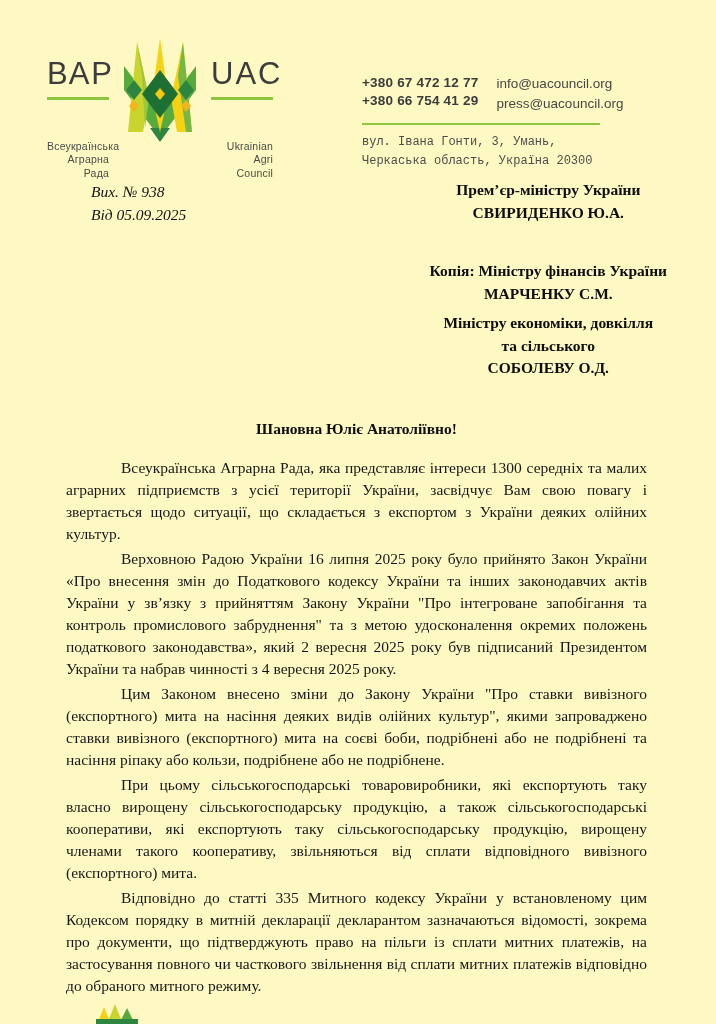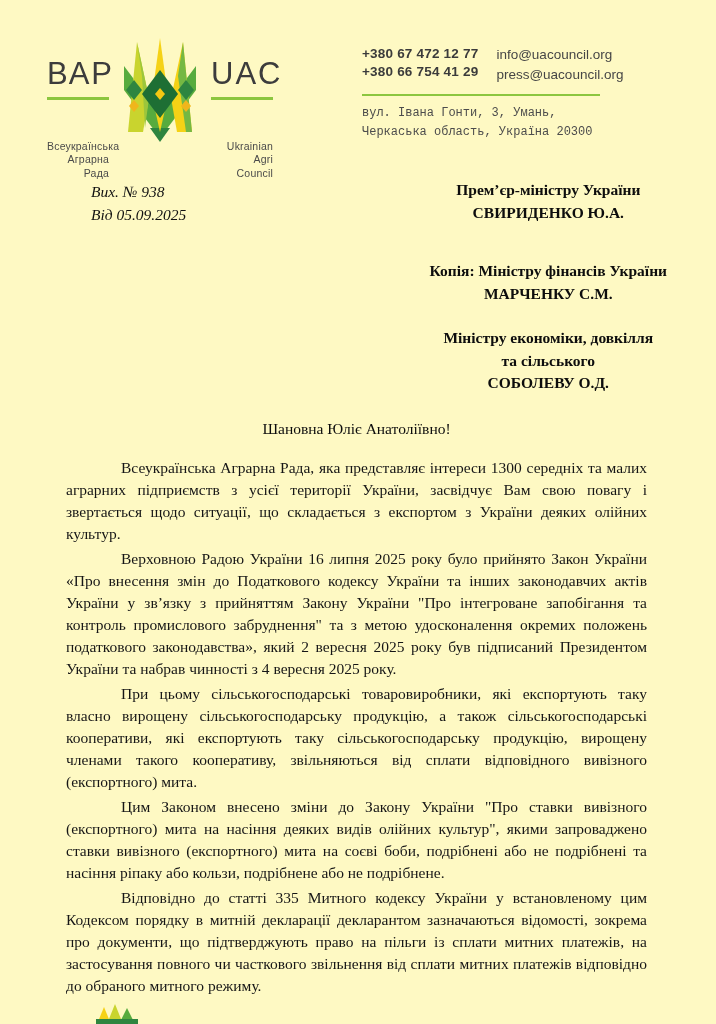--- a/index.html
+++ b/index.html
@@ -19,45 +19,45 @@
   .logo-rule { height:2.5px; background:#8cc63f; margin:8px 0 7px; }
   .logo-sub {
     font-family:"Liberation Sans", sans-serif; font-size:10.5px; line-height:1.3;
     color:#4a4a4a; letter-spacing:.2px;margin-top:40px;
   }
   .ua-side { text-align:right; width:62px; }
   .en-side { text-align:right; width:62px; }
   .trident { margin:0 9px; }
 
   .contacts {
-    position:absolute; left:362px; top:45px;
+    position:absolute; left:362px; top:74px;
     font-family:"Liberation Sans", sans-serif;
   }
   .contact-cols { display:flex; gap:18px; }
   .phones { font-size:13.5px; font-weight:bold; color:#3b3b3b; line-height:1.35; letter-spacing:.2px; }
   .emails { font-size:13.5px; color:#464646; line-height:1.5; }
   .contact-rule { width:238px; height:2px; background:#8cc63f; margin:8px 0 8px; }
   .address { font-size:12px; color:#4c4c4c; line-height:1.6;font-family:Liberation Mono, monospace; }
 
   
   .reference {
     position:absolute; left:91px; top:180px;
     font-style:italic; font-size:15.5px; line-height:23px; color:#111;
   }
   .recipients {
     position:absolute; right:61px; top:179px; text-align:center;
     font-weight:bold; font-size:15.5px; line-height:22.5px; color:#0d0d0d;
   }
   .recip-block-1 { margin-bottom:36px; }
-  .recip-block-2 { margin-bottom:22px; }
+  .recip-block-2 { margin-bottom:7px; }
 
   
   .salutation {
     position:absolute; left:58px; width:597px; top:420px;
-    text-align:center; font-weight:normal; font-size:15.5px; color:#0d0d0d;
+    text-align:center; font-weight:bold; font-size:15.5px; color:#0d0d0d;
   }
   .body-text { position:absolute; left:58px; top:457px; width:597px; }
   .para {
     margin:0 8px 3px; text-indent:55px; text-align:justify;
     font-size:15.5px; line-height:22px; color:#161616;
   }
 
   
   .footer-frag { position:absolute; left:95px; top:1004px; }
 </style>
@@ -143,22 +143,22 @@
       <div>та сільського</div>
       <div>СОБОЛЕВУ О.Д.</div>
     </div>
   </div>
 
   <div class="salutation">Шановна Юліє Анатоліївно!</div>
 
   <div class="body-text">
     <p class="para">Всеукраїнська Аграрна Рада, яка представляє інтереси 1300 середніх та малих аграрних підприємств з усієї території України, засвідчує Вам свою повагу і звертається щодо ситуації, що складається з експортом з України деяких олійних культур.</p>
     <p class="para">Верховною Радою України 16 липня 2025 року було прийнято Закон України «Про внесення змін до Податкового кодексу України та інших законодавчих актів України у зв’язку з прийняттям Закону України "Про інтегроване запобігання та контроль промислового забруднення" та з метою удосконалення окремих положень податкового законодавства», який 2 вересня 2025 року був підписаний Президентом України та набрав чинності з 4 вересня 2025 року.</p>
+    <p class="para">Цим Законом внесено зміни до Закону України "Про ставки вивізного (експортного) мита на насіння деяких видів олійних культур", якими запроваджено ставки вивізного (експортного) мита на соєві боби, подрібнені або не подрібнені та насіння ріпаку або кользи, подрібнене або не подрібнене.</p>
     <p class="para">При цьому сільськогосподарські товаровиробники, які експортують таку власно вирощену сільськогосподарську продукцію, а також сільськогосподарські кооперативи, які експортують таку сільськогосподарську продукцію, вирощену членами такого кооперативу, звільняються від сплати відповідного вивізного (експортного) мита.</p>
-    <p class="para">Цим Законом внесено зміни до Закону України "Про ставки вивізного (експортного) мита на насіння деяких видів олійних культур", якими запроваджено ставки вивізного (експортного) мита на соєві боби, подрібнені або не подрібнені та насіння ріпаку або кользи, подрібнене або не подрібнене.</p>
     <p class="para">Відповідно до статті 335 Митного кодексу України у встановленому цим Кодексом порядку в митній декларації декларантом зазначаються відомості, зокрема про документи, що підтверджують право на пільги із сплати митних платежів, на застосування повного чи часткового звільнення від сплати митних платежів відповідно до обраного митного режиму.</p>
   </div>
 
   <div class="footer-frag">
     <svg width="44" height="20" viewBox="0 0 44 20">
       <polygon points="2,20 9,3 16,20" fill="#f5d216"></polygon>
       <polygon points="12,20 20,0 28,20" fill="#c9d42e"></polygon>
       <polygon points="24,20 32,4 40,20" fill="#57ab3e"></polygon>
       <rect x="1" y="15" width="42" height="5" fill="#2e8540"></rect>
     </svg>

